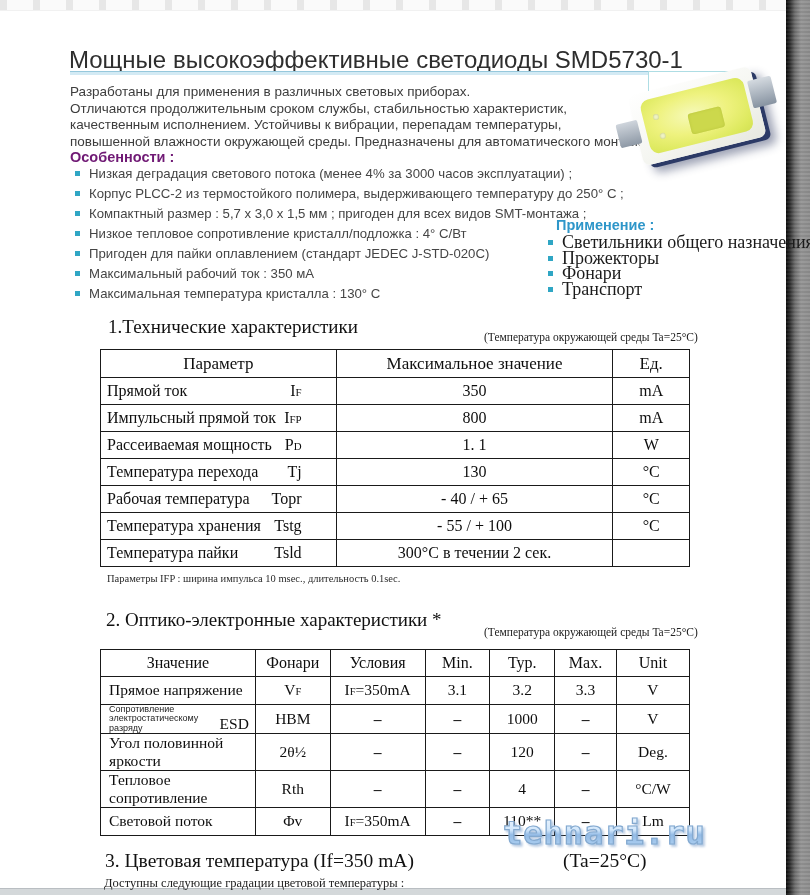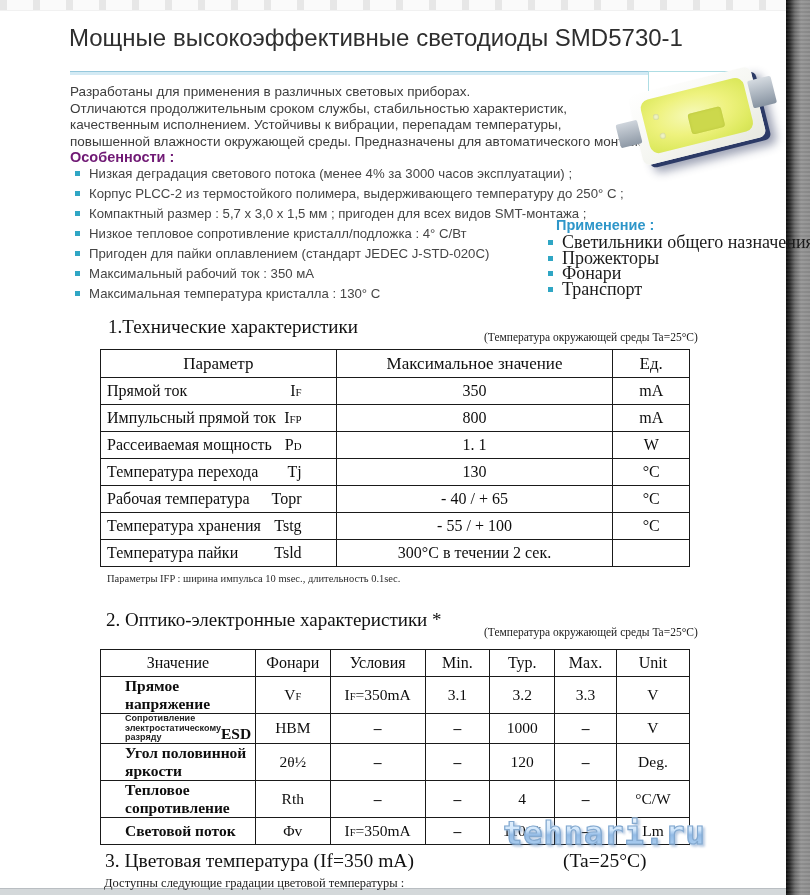--- a/index.html
+++ b/index.html
@@ -12,21 +12,21 @@
     background:repeating-linear-gradient(90deg,#e7e7e7 0 7px,#fafafa 7px 33px);
     border-bottom:1px solid #f1f1f1;}
   .right-band{position:absolute;right:0;top:0;width:24px;height:895px;
     background:linear-gradient(90deg,#0b0b0b 0,#2f2f2f 4px,#6e6e6e 9px,#959595 15px,#8d8d8d 100%);}
   .right-band::after{content:"";position:absolute;inset:0;
     background:repeating-linear-gradient(0deg,rgba(255,255,255,.06) 0 2px,rgba(0,0,0,.05) 2px 4px);}
   .bottom-strip{position:absolute;left:0;top:888px;width:786px;height:7px;
     background:#d4d8da;border-top:1px solid #b9bec2;}
 
   
-  .title{position:absolute;left:69px;top:24px;font-size:24px;color:#2e2e2e;}
+  .title{position:absolute;left:69px;top:46px;font-size:24px;color:#2e2e2e;}
   .divider{position:absolute;left:70px;top:71px;width:578px;height:3px;
     border-top:1.5px solid #96c8dc;background:#d3eaf4;}
   .decor-box{position:absolute;left:648px;top:71px;width:89px;height:50px;
     border:1px solid #aedde4;}
   .intro{position:absolute;left:70px;top:84px;font-size:13.5px;color:#3d3d3d;line-height:16.5px;}
 
   
   .features-heading{position:absolute;left:70px;top:149px;font-size:14.5px;font-weight:bold;}
   .features-list{position:absolute;left:75px;top:164px;font-size:13.2px;color:#454545;}
   .feat-item{height:20px;line-height:20px;white-space:nowrap;}
@@ -73,21 +73,21 @@
   #table1{position:absolute;left:100px;top:349px;}
   #table2{position:absolute;left:100px;top:649px;}
   td,th{border:1.6px solid #1a1a1a;padding:0 6px;font-weight:normal;overflow:hidden;}
   #table1 th{height:27px;font-size:17px;text-align:center;}
   #table1 td{height:26px;font-size:16px;text-align:center;}
   #table1 td.name-cell{text-align:left;}
   .name-flex{display:flex;justify-content:space-between;align-items:center;}
   .name-flex .sym-part{padding-right:28px;}
   #table2 th{height:26px;font-size:16px;text-align:center;}
   #table2 td{height:26.5px;font-size:15.5px;text-align:center;}
-  #table2 td.name-cell{text-align:left;padding-left:24px;font-weight:bold;}
+  #table2 td.name-cell{text-align:left;padding-left:8px;}
   .sub{font-size:.68em;}
   .dash{font-weight:bold;}
   .esd-small{font-family:"Liberation Sans",sans-serif;font-size:9px;line-height:9.5px;color:#222;}
   .esd-flex{display:flex;justify-content:space-between;align-items:flex-end;}
   .esd-right{font-size:15.5px;}
 
   
   .watermark{position:absolute;left:503px;top:814px;z-index:5;
     font-family:"DejaVu Sans Mono",monospace;font-weight:bold;font-size:32px;letter-spacing:1px;
     background:linear-gradient(180deg,#f0f7fe 0%,#d2e7fb 42%,#93bbe6 55%,#bbdaf6 100%);

